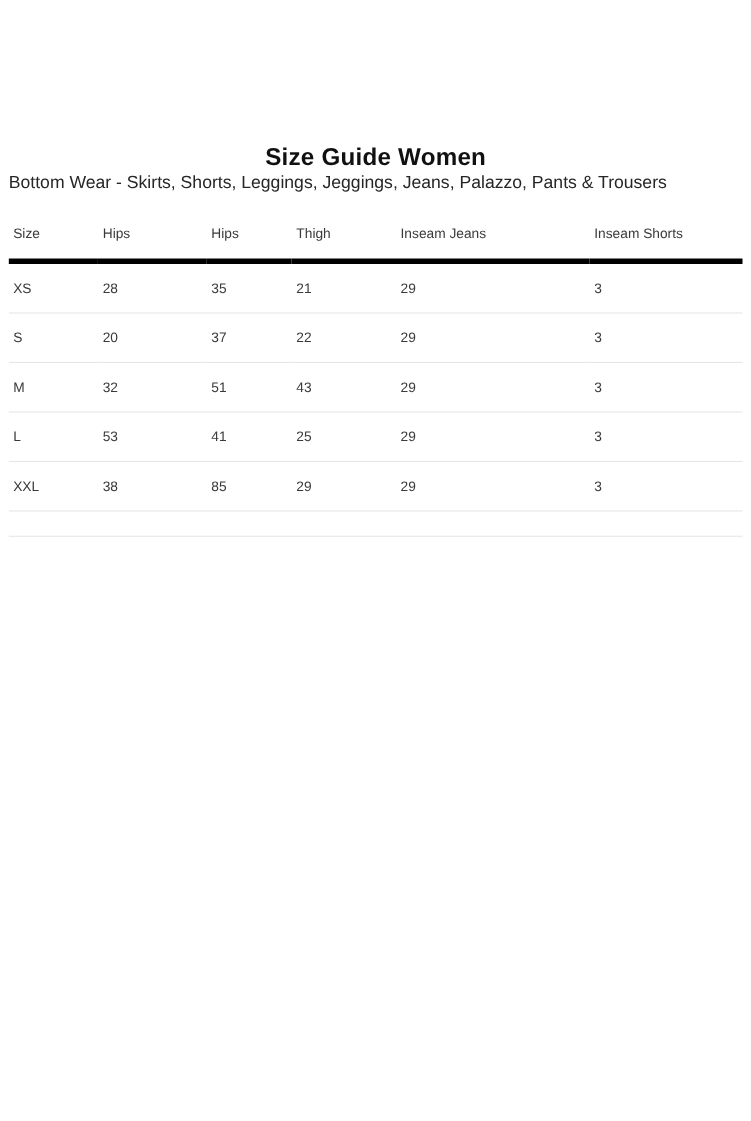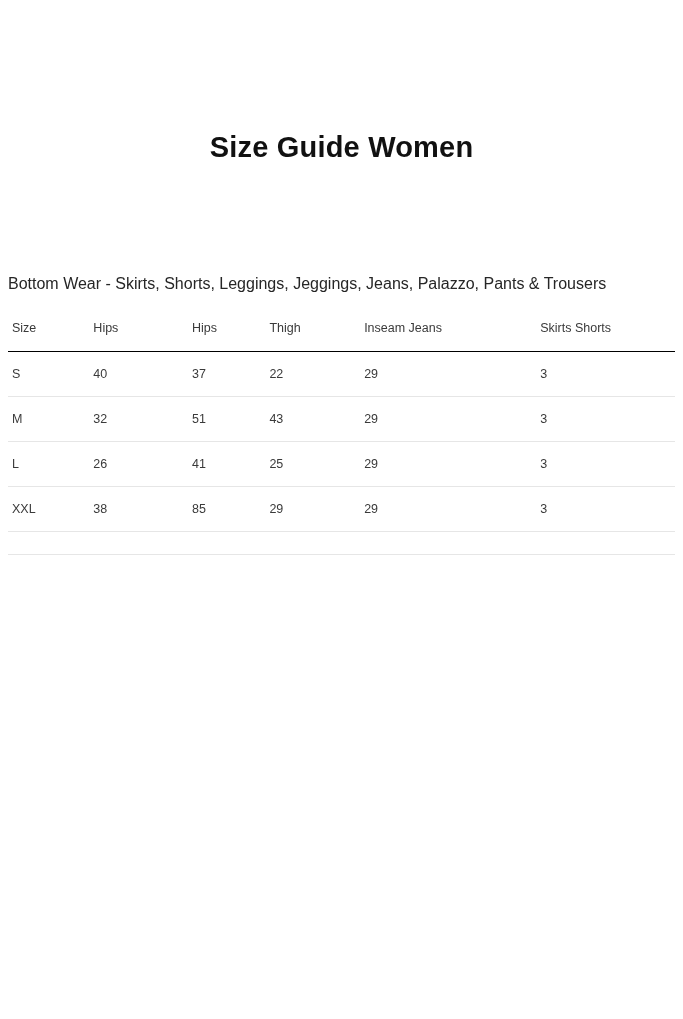--- a/index.html
+++ b/index.html
@@ -15,53 +15,52 @@
     overflow: hidden;
   }
   .page {
     position: relative;
     width: 683px;
     height: 1019px;
     box-sizing: border-box;
   }
   .title {
     text-align: center;
-    font-size: 29px;
+    font-size: 22px;
     font-weight: bold;
     color: #111111;
     letter-spacing: 0.2px;
     margin: 0;
     padding-top: 130px;
     line-height: 1.2;
   }
   .section-heading {
     font-size: 16px;
     color: #262626;
     font-weight: normal;
     padding: 0 8px;
-    margin-top: 108px;
     line-height: 1.4;
     white-space: nowrap;
   }
   .table-wrap {
     margin-top: 16px;
     padding: 0 8px 0 8px;
   }
   table.size-table {
     width: 100%;
     border-collapse: collapse;
     table-layout: fixed;
   }
   table.size-table th {
     text-align: left;
     font-size: 12.5px;
     font-weight: normal;
     color: #3a3a3a;
     padding: 10px 4px 16px 4px;
-    border-bottom: 1px solid #000000;
+    border-bottom: 5px solid #000000;
   }
   table.size-table td {
     text-align: left;
     font-size: 12.5px;
     font-weight: normal;
     color: #3a3a3a;
     padding: 15px 4px 15px 4px;
     border-bottom: 1px solid #e6e6e6;
   }
   table.size-table tbody tr:last-child td {
@@ -98,43 +97,51 @@
         <col class="c-inlong">
         <col class="c-inshort">
       </colgroup>
       <thead>
         <tr>
           <th>Size</th>
           <th>Hips</th>
           <th>Hips</th>
           <th>Thigh</th>
           <th>Inseam Jeans</th>
-          <th>Skirts Shorts</th>
+          <th>Inseam Shorts</th>
         </tr>
       </thead>
       <tbody>
         <tr>
+          <td>XS</td>
+          <td>28</td>
+          <td>35</td>
+          <td>21</td>
+          <td>29</td>
+          <td>3</td>
+        </tr>
+        <tr>
           <td>S</td>
-          <td>40</td>
+          <td>20</td>
           <td>37</td>
           <td>22</td>
           <td>29</td>
           <td>3</td>
         </tr>
         <tr>
           <td>M</td>
           <td>32</td>
           <td>51</td>
           <td>43</td>
           <td>29</td>
           <td>3</td>
         </tr>
         <tr>
           <td>L</td>
-          <td>26</td>
+          <td>53</td>
           <td>41</td>
           <td>25</td>
           <td>29</td>
           <td>3</td>
         </tr>
         <tr>
           <td>XXL</td>
           <td>38</td>
           <td>85</td>
           <td>29</td>

